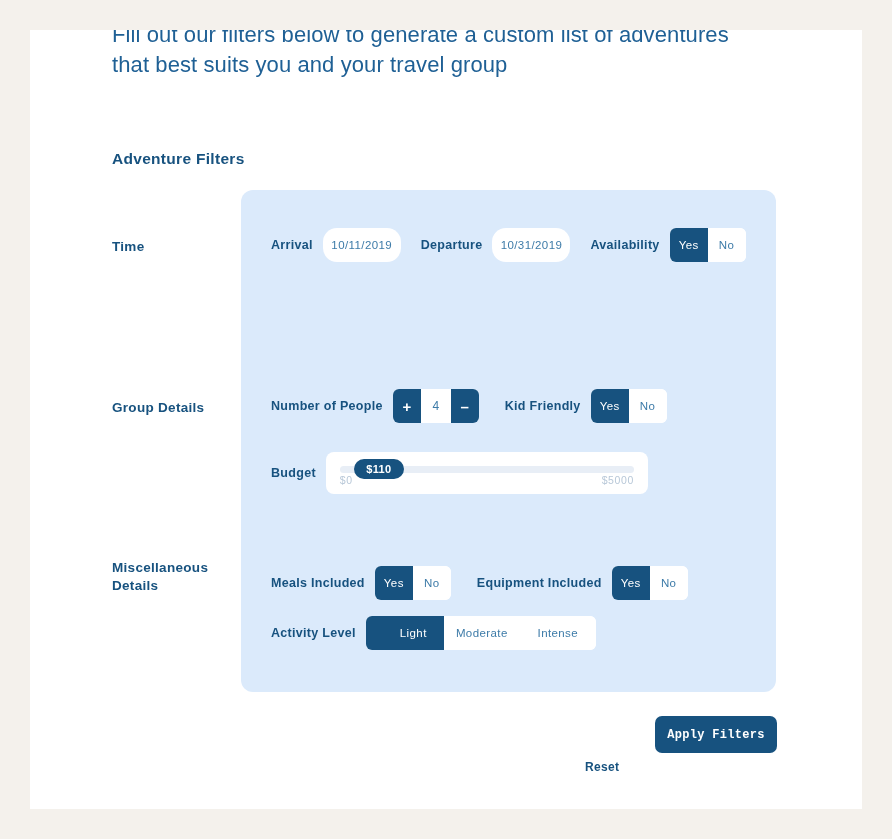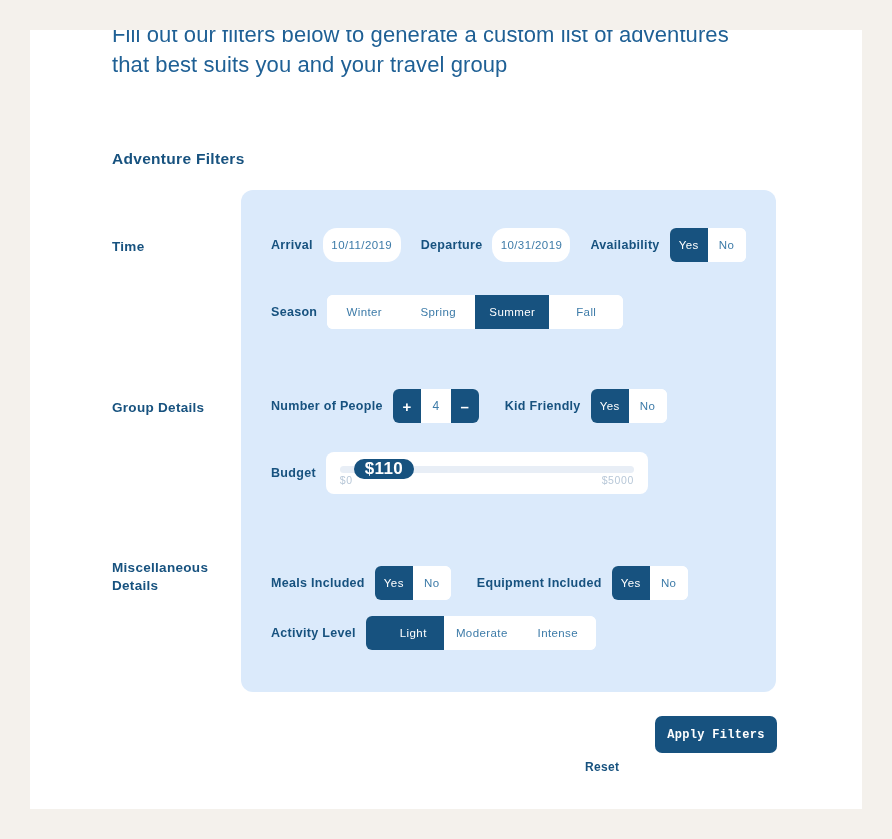--- a/index.html
+++ b/index.html
@@ -201,21 +201,21 @@
   .slider-thumb {
     position: absolute;
     left: 28px;
     top: 7px;
     height: 20px;
     min-width: 50px;
     padding: 0 11px;
     background: #17527f;
     border-radius: 11px;
     color: #ffffff;
-    font-size: 17px;
+    font-size: 11px;
     font-weight: bold;
     display: flex;
     align-items: center;
     justify-content: center;
     letter-spacing: .3px;
     cursor: grab;
   }
   .slider-min, .slider-max {
     position: absolute;
     top: 22px;
@@ -280,29 +280,20 @@
     <span class="field-label gap-20">Departure</span>
     <input class="date-input gap-10" type="text" value="10/31/2019" style="">
 
     <span class="field-label gap-20">Availability</span>
     <div class="segmented gap-10">
       <div class="seg w-yesno active">Yes</div>
       <div class="seg w-yesno">No</div>
     </div>
   </div>
 
-  <div class="row r-season">
-    <span class="field-label">Season</span>
-    <div class="segmented gap-10">
-      <div class="seg w-season">Winter</div>
-      <div class="seg w-season">Spring</div>
-      <div class="seg w-season active">Summer</div>
-      <div class="seg w-season">Fall</div>
-    </div>
-  </div>
 
   <div class="row r-people">
     <span class="field-label">Number of People</span>
     <div class="stepper gap-10">
       <div class="step-btn">+</div>
       <div class="step-val">4</div>
       <div class="step-btn">–</div>
     </div>
 
     <span class="field-label gap-26">Kid Friendly</span>

